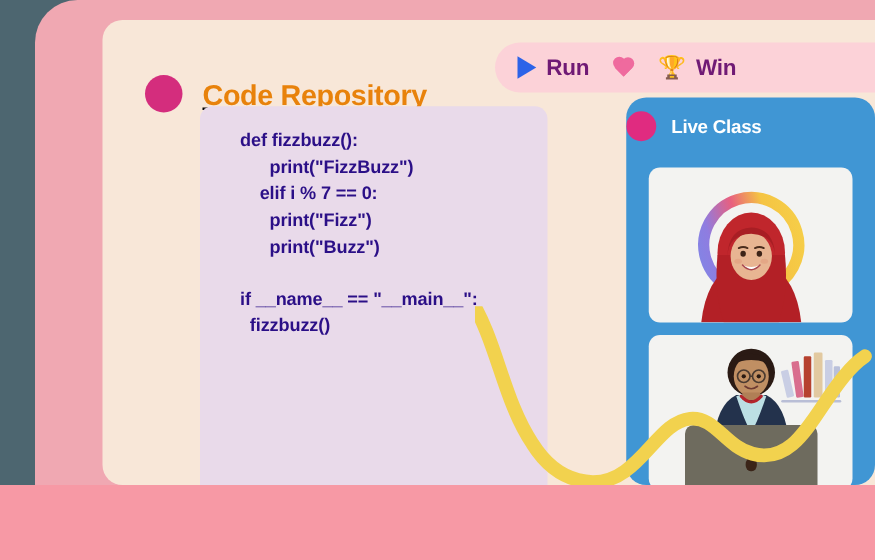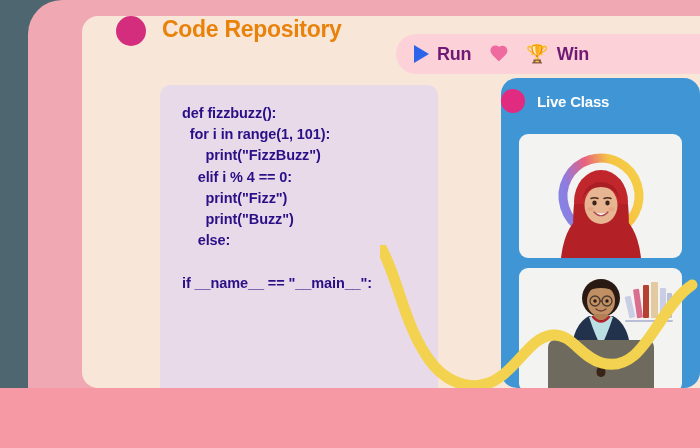--- a/index.html
+++ b/index.html
@@ -47,25 +47,26 @@
     background: #f8e7d8;
     border-top-left-radius: 16px;
     border-bottom-left-radius: 16px;
     overflow: hidden;
     z-index: 2;
   }
 
   
   #app-header {
     position: absolute;
-    left: 0; top: 0;
+    left: 0; top: 12px;
     width: 100%;
     height: 62px;
     display: flex;
-    align-items: flex-start;
+    align-items: flex-end;
+    text-decoration: underline;
   }
   #brand-dot {
     width: 30px; height: 30px;
     border-radius: 50%;
     background: #d42d7d;
     margin-left: 34px;
     flex: 0 0 auto;
   }
   #app-title {
     margin-left: 16px;
@@ -132,21 +133,21 @@
 
   
   #code-panel {
     position: absolute;
     left: 78px;
     top: 69px;
     width: 278px;
     height: 356px;
     background: #e9daea;
     border-radius: 10px;
-    padding: 18px 0 0 22px;
+    padding: 18px 0 0 32px;
     overflow: hidden;
   }
   .code-line {
     color: #2b0f87;
     font-family: "Liberation Sans", sans-serif;
     font-size: 14.5px;
     font-weight: bold;
     line-height: 21.2px;
     white-space: pre;
     letter-spacing: -0.1px;
@@ -286,28 +287,27 @@
 
       <div class="tool-btn">
         <span class="trophy-ico">🏆</span>
         <span class="tool-label">Win</span>
       </div>
 
     </div>
 
     <div id="code-panel">
       <div class="code-line">def fizzbuzz():</div>
-      <div class="code-line">  for i in range(1, 101):</div>
       <div class="code-line">      print("FizzBuzz")</div>
-      <div class="code-line">    elif i % 4 == 0:</div>
+      <div class="code-line">    elif i % 7 == 0:</div>
       <div class="code-line">      print("Fizz")</div>
       <div class="code-line">      print("Buzz")</div>
-      <div class="code-line">    else:</div>
       <div class="code-line">&nbsp;</div>
       <div class="code-line">if __name__ == "__main__":</div>
+      <div class="code-line">  fizzbuzz()</div>
     </div>
 
     <div id="live-panel">
 
       <div id="live-header">
         <div id="live-dot"></div>
         <div id="live-title">Live Class</div>
       </div>
 
       <div class="video-tile" id="video-tile-1">

